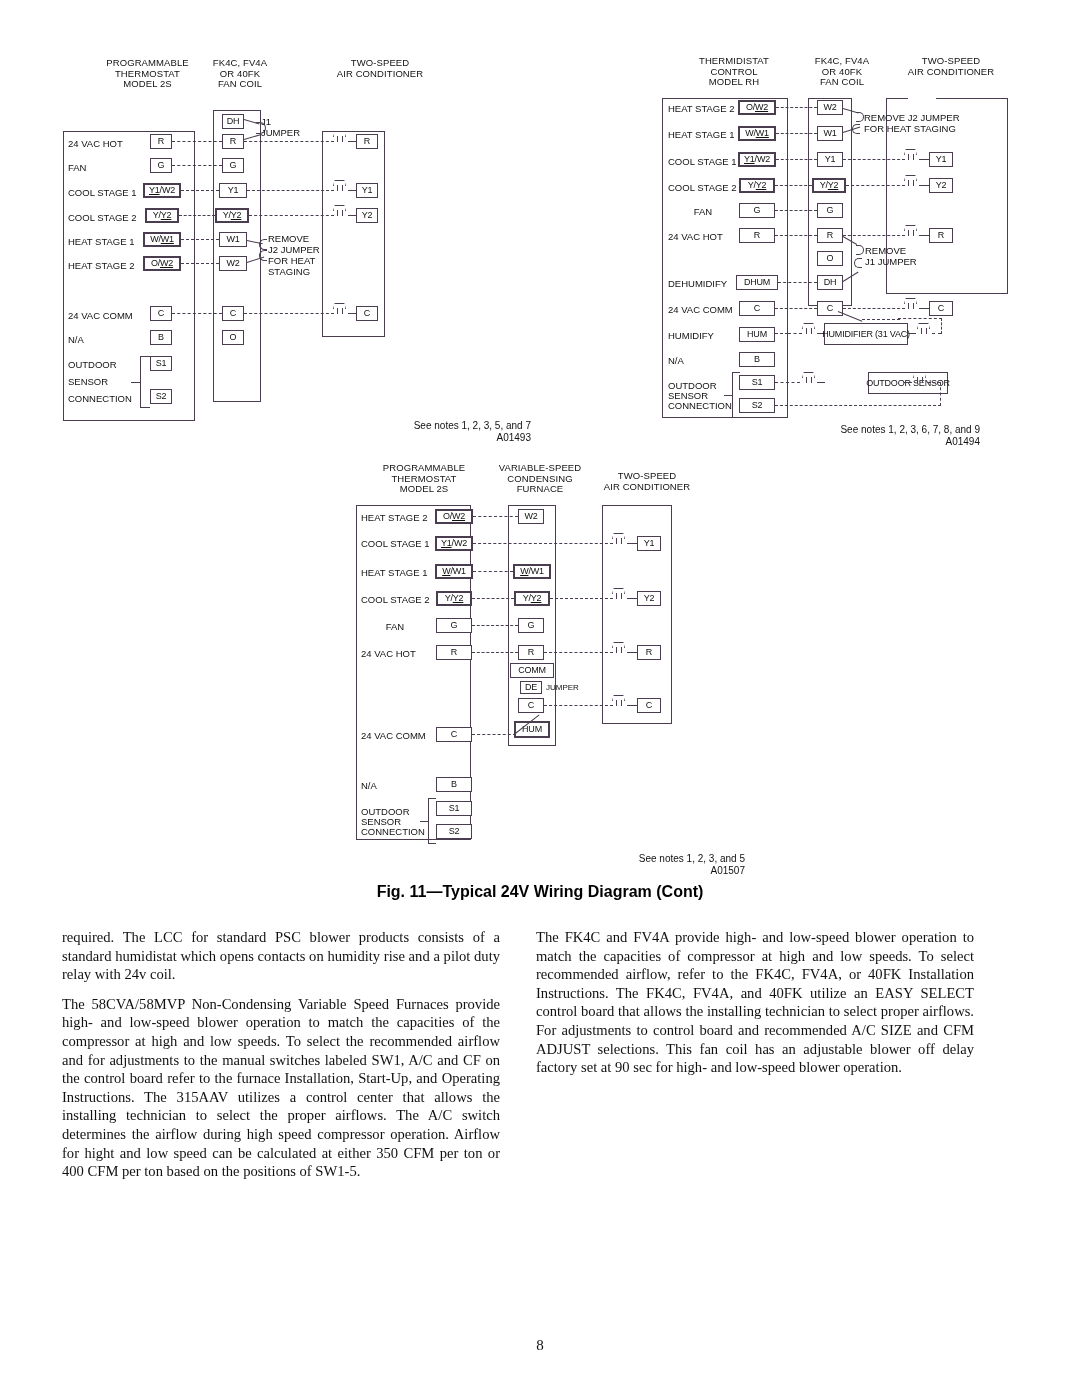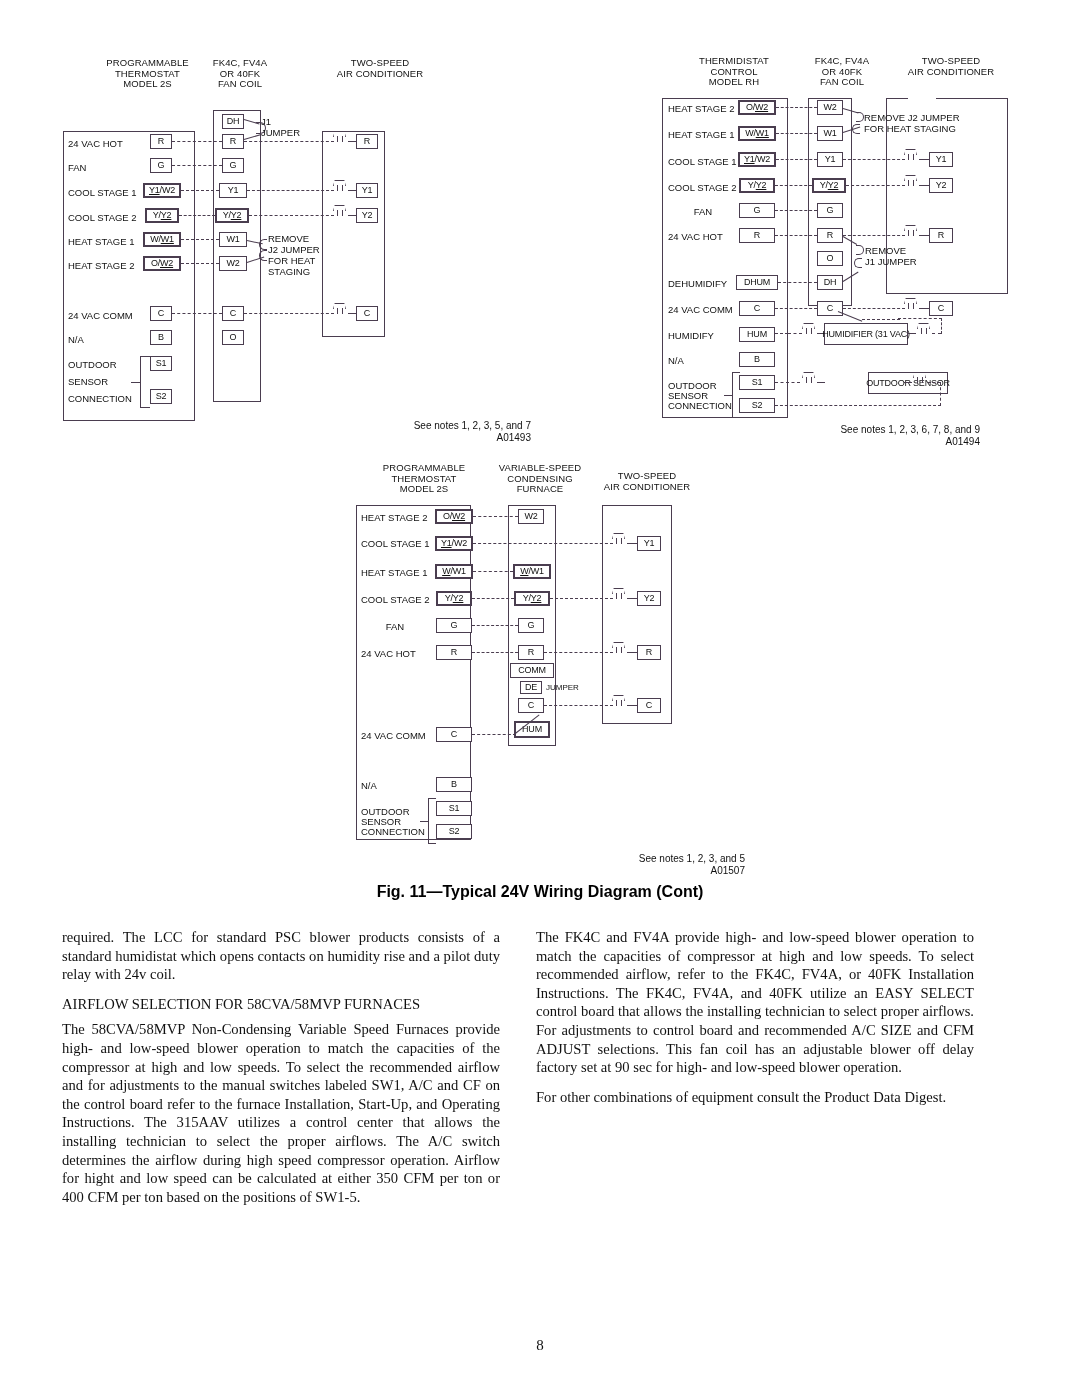--- a/index.html
+++ b/index.html
@@ -480,24 +480,22 @@
     <div class="solid" style="left:184px;top:279px;width:32px;transform:rotate(-38deg);transform-origin:left center;"></div>
 
     <div class="seenotes" style="left:180px;top:398px;width:235px;">See notes 1, 2, 3, and 5
 A01507</div>
   </div>
 
   <div class="figcap" style="left:0;top:883px;">Fig. 11—Typical 24V Wiring Diagram (Cont)</div>
 
   <div class="col" style="left:62px;top:928px;">
     <p>required. The LCC for standard PSC blower products consists of a standard humidistat which opens contacts on humidity rise and a pilot duty relay with 24v coil.</p>
-    <p class="caps">AIRFLOW SELECTION FOR 58CVA/58MVP FURNACES</p>
     <p>The 58CVA/58MVP Non-Condensing Variable Speed Furnaces provide high- and low-speed blower operation to match the capacities of the compressor at high and low speeds. To select the recommended airflow and for adjustments to the manual switches labeled SW1, A/C and CF on the control board refer to the furnace Installation, Start-Up, and Operating Instructions. The 315AAV utilizes a control center that allows the installing technician to select the proper airflows. The A/C switch determines the airflow during high speed compressor operation. Airflow for hight and low speed can be calculated at either 350 CFM per ton or 400 CFM per ton based on the positions of SW1-5.</p>
   </div>
 
   <div class="col" style="left:536px;top:928px;">
     <p>The FK4C and FV4A provide high- and low-speed blower operation to match the capacities of compressor at high and low speeds. To select recommended airflow, refer to the FK4C, FV4A, or 40FK Installation Instructions. The FK4C, FV4A, and 40FK utilize an EASY SELECT control board that allows the installing technician to select proper airflows. For adjustments to control board and recommended A/C SIZE and CFM ADJUST selections. This fan coil has an adjustable blower off delay factory set at 90 sec for high- and low-speed blower operation.</p>
-    <p>For other combinations of equipment consult the Product Data Digest.</p>
   </div>
 
   <div class="pagenum" style="left:0;top:1337px;">8</div>
 
 </div>
 
 </body></html>

